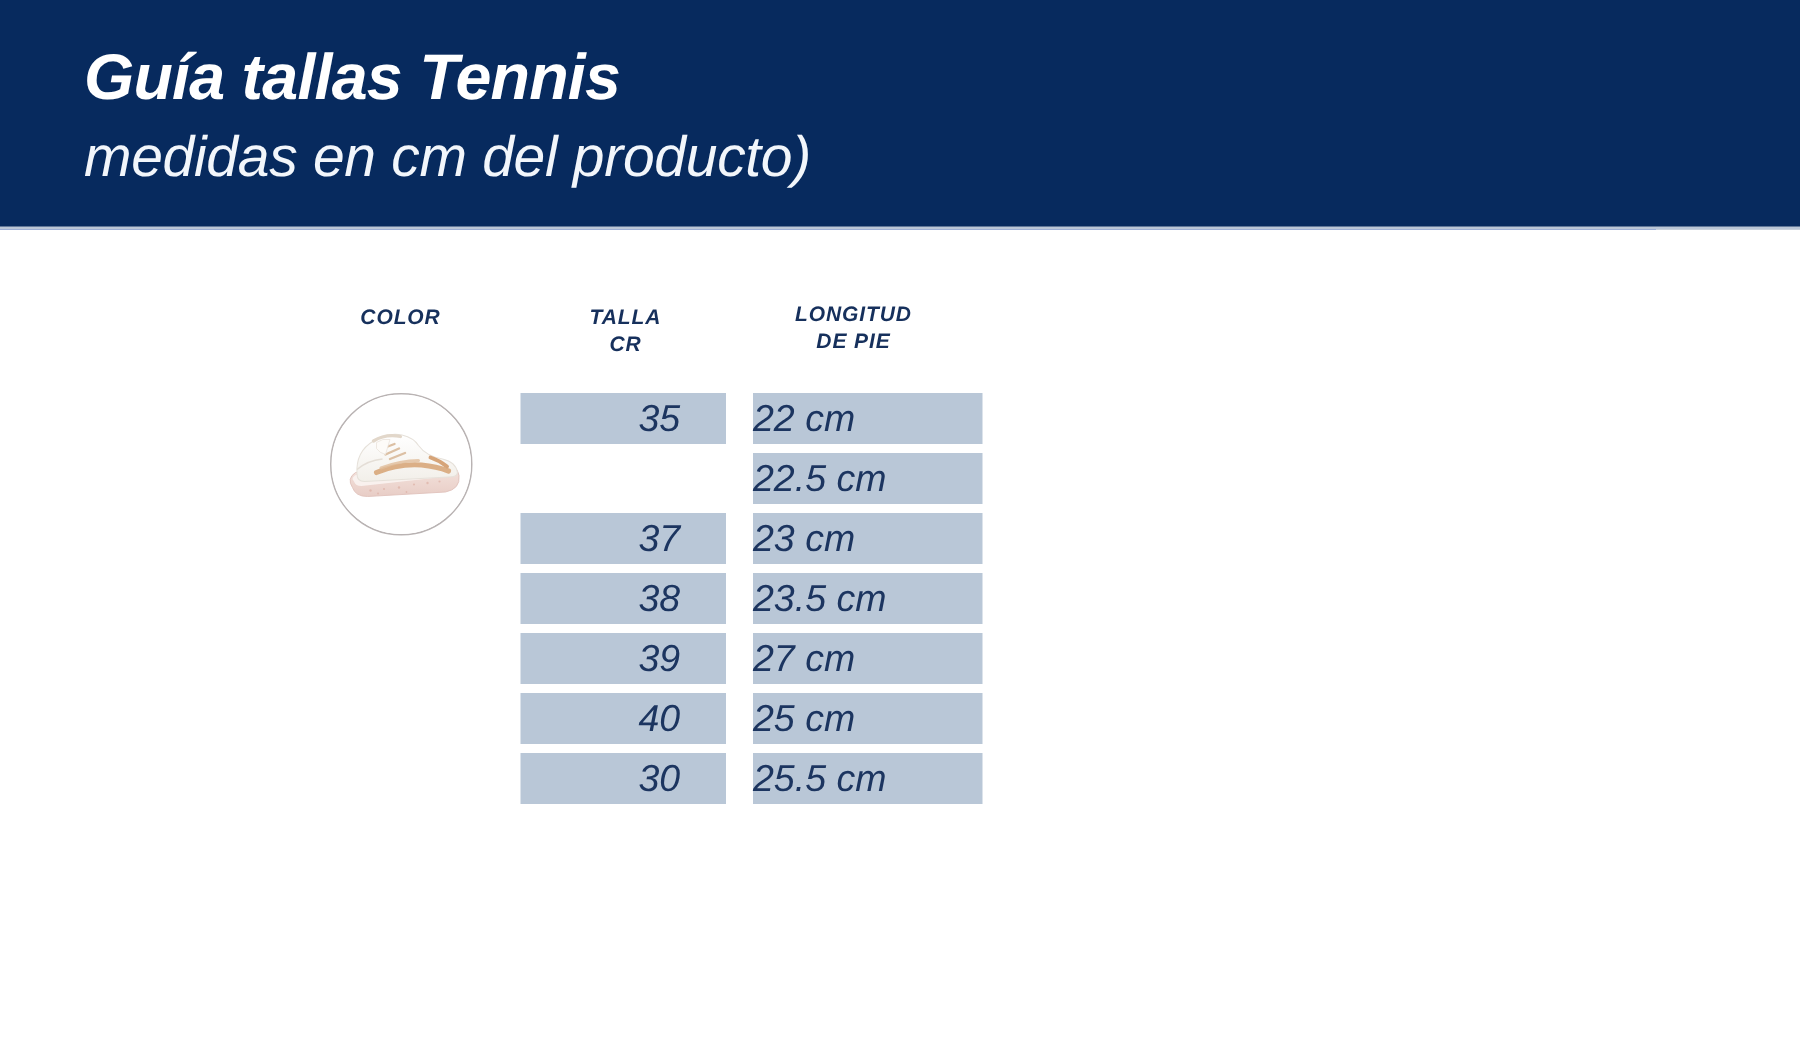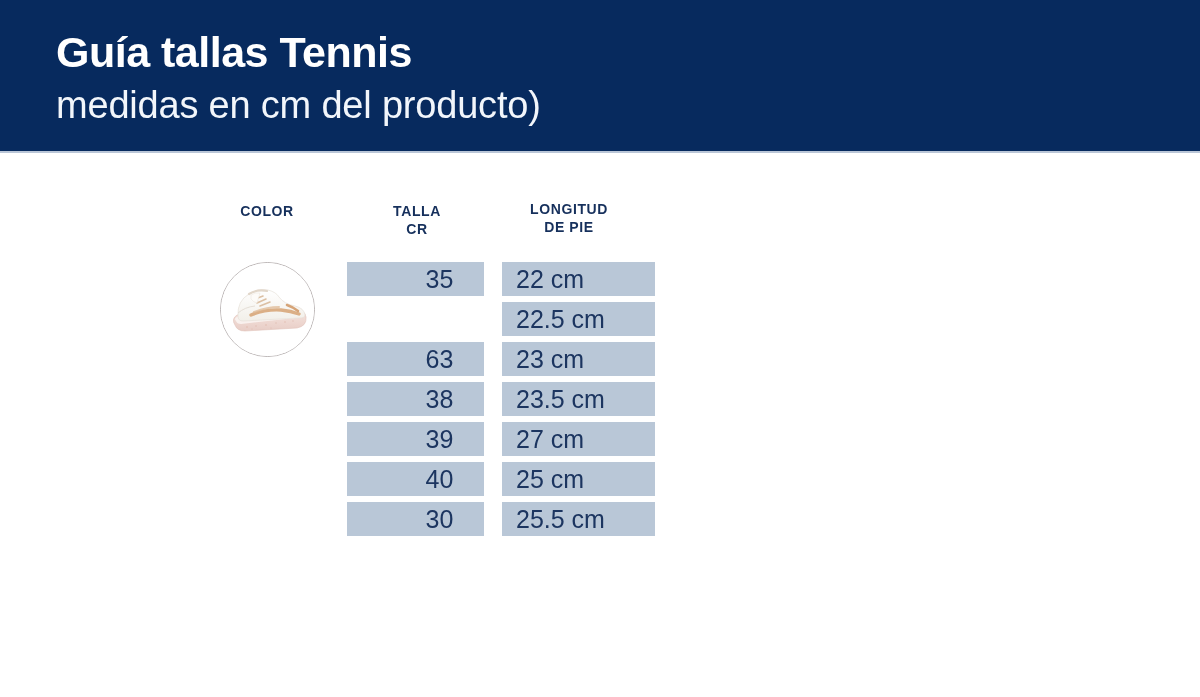--- a/index.html
+++ b/index.html
@@ -9,20 +9,21 @@
     background:#ffffff;
     font-family:"Liberation Sans", sans-serif;
     overflow:hidden;
   }
 
   .page {
     position:relative;
     width:1104px;
     height:697px;
     background:#1d4ed8;
+    font-style:italic;
   }
 
   
   .header-band {
     position:absolute;
     left:0; top:0;
     width:1200px;
     height:153px;
     background:#072a5e;
     overflow:hidden;
@@ -126,21 +127,20 @@
   .cell.size {
     left:347px;
     width:137px;
     justify-content:center;
     padding-left:48px;
   }
   .cell.length {
     left:502px;
     width:153px;
     justify-content:flex-start;
-    padding-left:14px;
   }
 </style>
 </head>
 <body>
 
 <div class="page">
 
   <div class="header-band">
     <div class="header-title">Guía tallas Tennis</div>
     <div class="header-subtitle">medidas en cm del producto)</div>
@@ -211,21 +211,21 @@
 
     <div class="rows" id="rows-container">
         <div class="row" style="top: 109px;">
           <div class="cell size">35</div>
           <div class="cell length">22 cm</div>
         </div>
         <div class="row" style="top: 149px;">
           <div class="cell length">22.5 cm</div>
         </div>
         <div class="row" style="top: 189px;">
-          <div class="cell size">63</div>
+          <div class="cell size">37</div>
           <div class="cell length">23 cm</div>
         </div>
         <div class="row" style="top: 229px;">
           <div class="cell size">38</div>
           <div class="cell length">23.5 cm</div>
         </div>
         <div class="row" style="top: 269px;">
           <div class="cell size">39</div>
           <div class="cell length">27 cm</div>
         </div>

